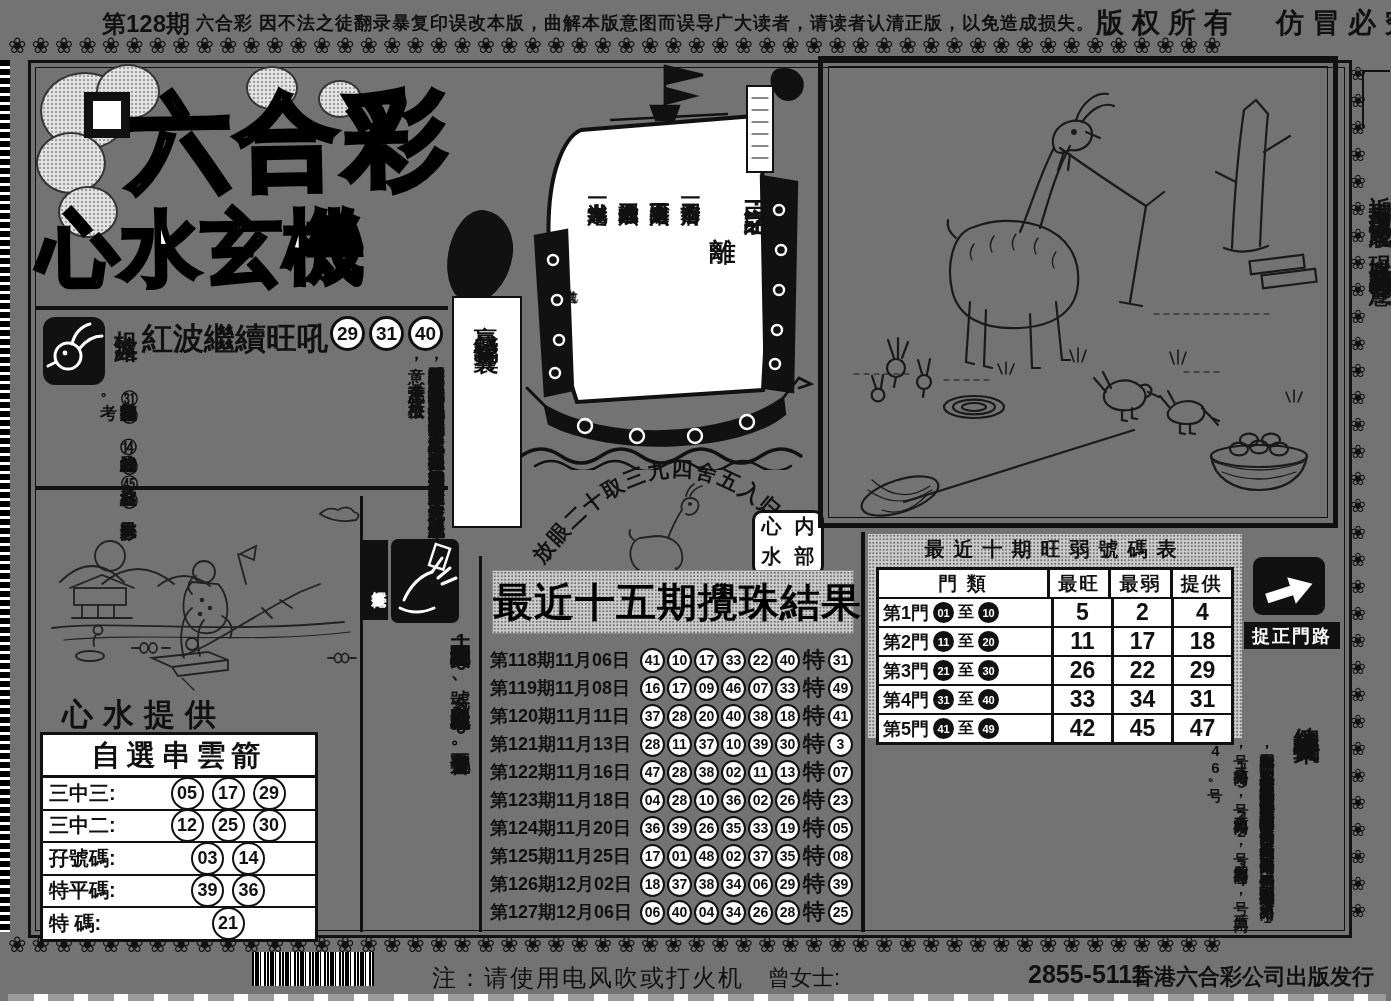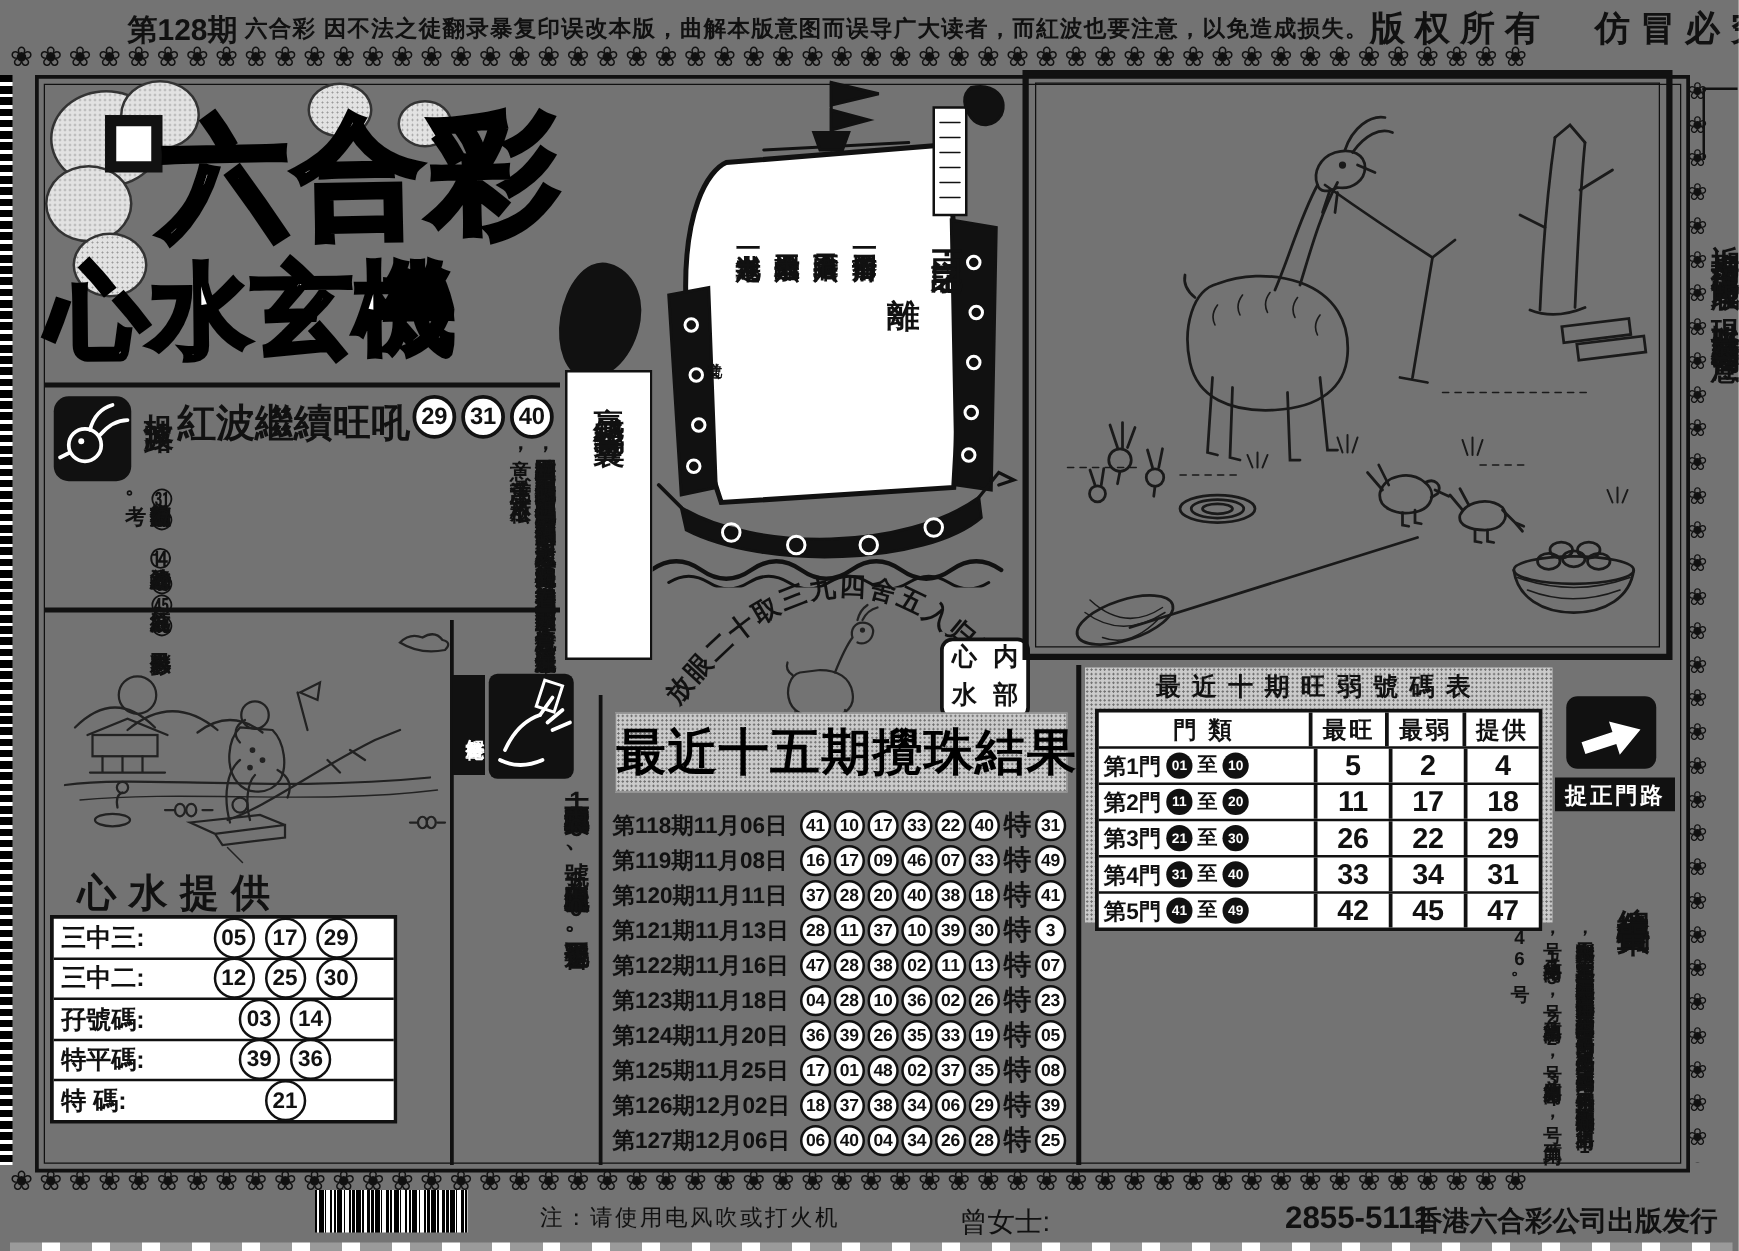--- a/index.html
+++ b/index.html
@@ -79,21 +79,21 @@
   .zz-label{background:#111;color:#fff;font-size:18px;font-weight:900;letter-spacing:2px;display:flex;
             align-items:center;justify-content:center;}
   .jh-stamp-label{background:#111;color:#fff;font-size:15px;font-weight:bold;text-align:center;letter-spacing:1px;}
 </style>
 </head>
 <body>
 
 <div id="page">
 
   <div class="abs hdr-issue" style="left:102px;top:8px;">第128期</div>
-  <div class="abs hdr-warn" style="left:196px;top:11px;">六合彩 因不法之徒翻录暴复印误改本版，曲解本版意图而误导广大读者，而紅波也要注意，以免造成损失。</div>
+  <div class="abs hdr-warn" style="left:196px;top:11px;">六合彩 因不法之徒翻录暴复印误改本版，曲解本版意图而误导广大读者，请读者认清正版，以免造成损失。</div>
   <div class="abs hdr-copy" style="left:1096px;top:4px;">版权所有　仿冒必究</div>
 
   <div class="abs orn" style="left:8px;top:34px;width:1378px;height:24px;">❀❀❀❀❀❀❀❀❀❀❀❀❀❀❀❀❀❀❀❀❀❀❀❀❀❀❀❀❀❀❀❀❀❀❀❀❀❀❀❀❀❀❀❀❀❀❀❀❀❀❀❀</div>
   <div class="abs orn" style="left:8px;top:933px;width:1378px;height:24px;">❀❀❀❀❀❀❀❀❀❀❀❀❀❀❀❀❀❀❀❀❀❀❀❀❀❀❀❀❀❀❀❀❀❀❀❀❀❀❀❀❀❀❀❀❀❀❀❀❀❀❀❀</div>
   <div class="abs orn-v vtext" style="left:1346px;top:62px;width:22px;height:868px;">❀❀❀❀❀❀❀❀❀❀❀❀❀❀❀❀❀❀❀❀❀❀❀❀❀❀❀❀❀❀❀❀❀❀❀❀❀❀</div>
   <div class="abs" style="left:0;top:60px;width:10px;height:872px;background:repeating-linear-gradient(180deg,#000 0 6px,#fff 6px 9px);"></div>
   <div class="abs" style="left:8px;top:994px;width:1378px;height:7px;background:repeating-linear-gradient(90deg,#9a9a9a 0 26px,#fff 26px 40px);"></div>
 
   <div class="abs" style="left:1362px;top:70px;width:26px;height:56px;border-top:2px solid #111;border-left:2px solid #111;"></div>
   <div class="abs vtext side-notice" style="left:1366px;top:178px;height:610px;">近期市場上出現偽造此版，現以改版請彩民們注意</div>
@@ -223,20 +223,21 @@
         <ellipse cx="121" cy="152" rx="4" ry="5"></ellipse>
       <path d="M296,162 h6 M318,162 h6"></path>
         <ellipse cx="306" cy="162" rx="3.6" ry="4.6"></ellipse>
         <ellipse cx="313" cy="162" rx="3.6" ry="4.6"></ellipse>
       <path d="M150,182 l12,12" stroke-width="1.2"></path>
     </g>
   </svg>
 
   <div class="abs xs-title" style="left:62px;top:694px;">心水提供</div>
   <div class="abs xs-table" style="left:40px;top:732px;width:272px;">
+    <div class="xs-header">自選串雲箭</div>
     <div>
         <div class="xs-row">
           <span class="xs-label">三中三:</span>
           <span class="xs-nums">
             <span class="circ c32">05</span>
             <span class="circ c32">17</span>
             <span class="circ c32">29</span>
           </span>
         </div>
         <div class="xs-row">
@@ -546,18 +547,18 @@
       <ellipse cx="76" cy="434" rx="40" ry="16" transform="rotate(-18 76 434)"></ellipse>
       <path d="M44,428 q30,22 64,0 M48,418 q28,26 58,6 M58,448 q22,8 44,-14" stroke-width="1.2"></path>
       <path d="M250,300 l-4,-12 M254,300 v-14 M258,300 l4,-12 M350,302 l-4,-12 M354,302 v-14 M358,302 l4,-12 M178,312 l-4,-10 M182,312 v-12 M186,312 l4,-10 M466,340 l-4,-10 M470,340 v-12 M474,340 l4,-10" stroke-width="1.6"></path>
       <path d="M30,312 h56 M120,318 h46 M330,252 h118 M360,310 h40" stroke-width="1.2" stroke-dasharray="5 5"></path>
     </g>
   </svg>
 
   <div class="abs ft" style="left:48px;top:1009px;">香港新报彩印公司</div>
   <div class="abs barcode" style="left:252px;top:952px;width:122px;height:34px;"></div>
   <div class="abs bc-num" style="left:248px;top:1044px;width:130px;">4891346880683</div>
-  <div class="abs ft" style="left:432px;top:962px;font-size:18px;letter-spacing:2px;">注：请使用电风吹或打火机</div>
+  <div class="abs ft" style="left:432px;top:962px;font-size:24px;letter-spacing:2px;">注：请使用电风吹或打火机</div>
   <div class="abs ft" style="left:768px;top:963px;font-size:22px;">曾女士:</div>
   <div class="abs ft" style="left:1028px;top:960px;font-size:25px;font-weight:bold;">2855-5111</div>
   <div class="abs ft ft-bold" style="left:1132px;top:962px;font-size:22px;">香港六合彩公司出版发行</div>
 
 </div>
 
 </body></html>

